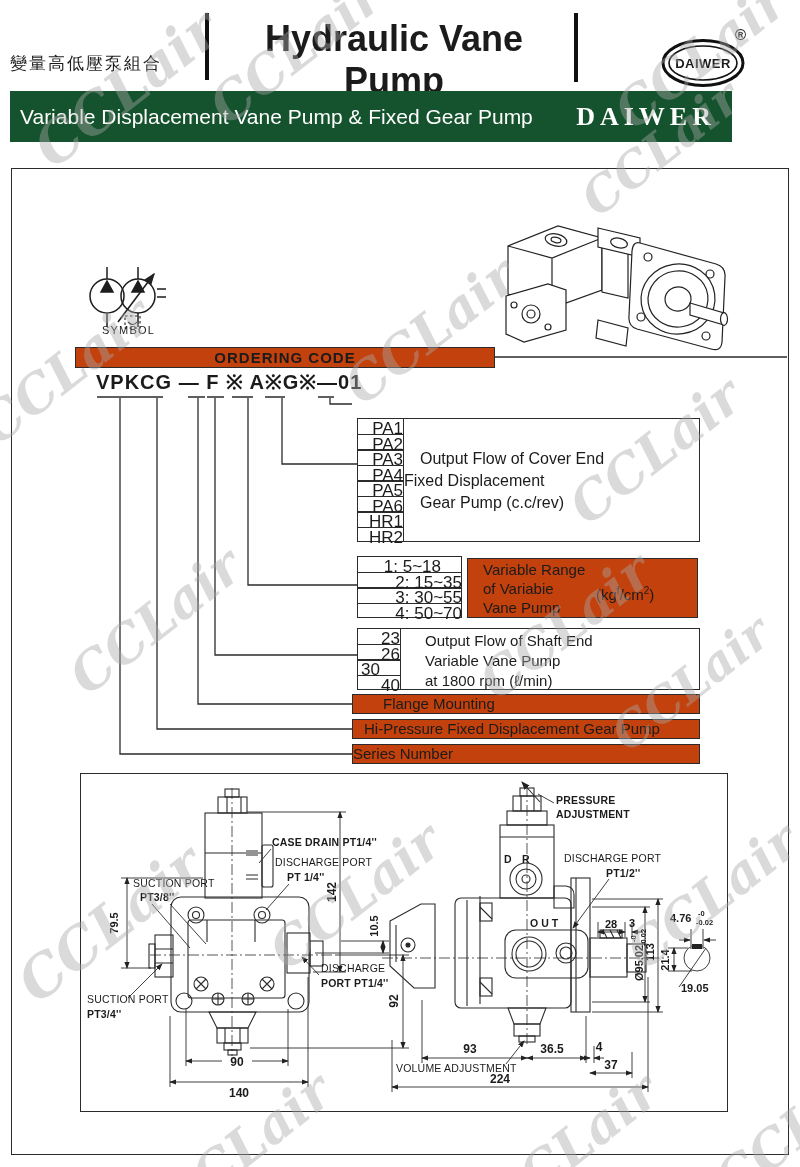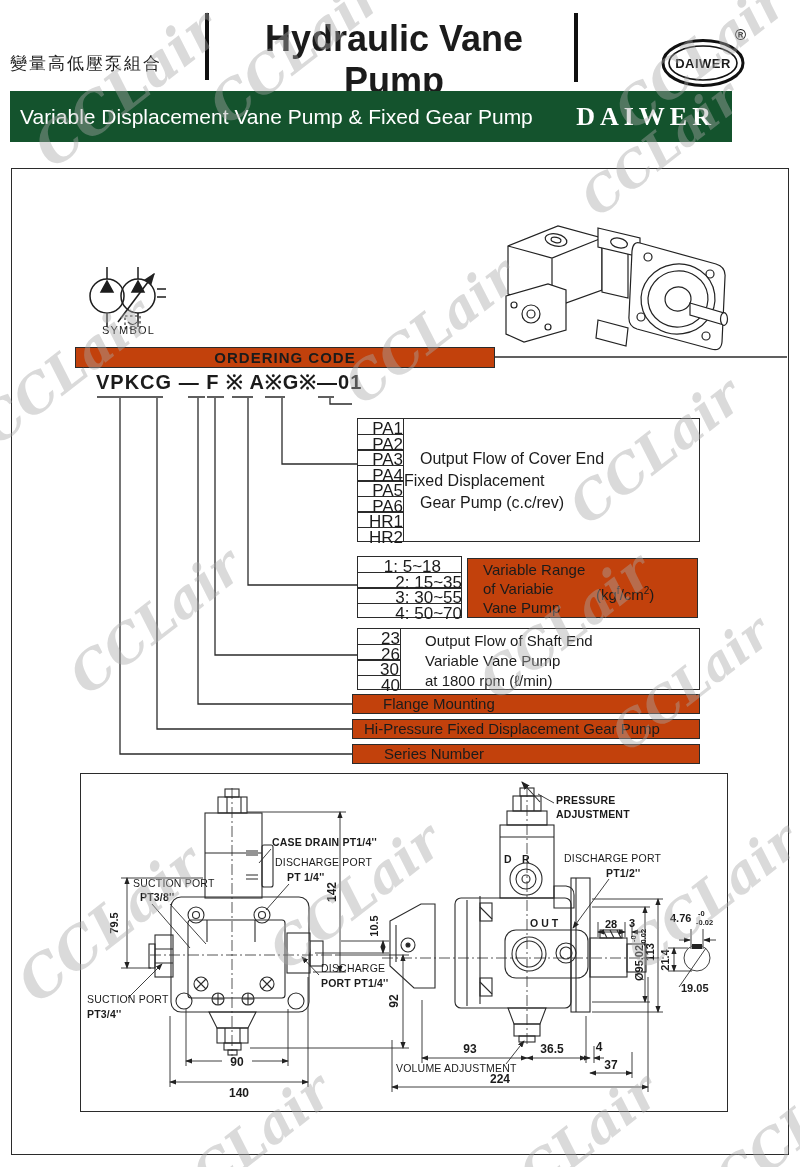--- a/index.html
+++ b/index.html
@@ -105,29 +105,29 @@
   <div class="desc-line sm z2" style="left:483px;top:599px">Vane Pump</div>
   <div class="desc-line sm z2" style="left:596px;top:585px"><span>(kg</span><sup>f</sup><span>/cm</span><sup>2</sup><span>)</span></div>
 
   <div class="box nobg z2" style="left:357px;top:628px;width:343px;height:62px"></div>
   <div class="abs z2" style="left:357px;top:628px;width:43px;height:62px;border-right:1.5px solid #2b2b2b"></div>
   <div class="hdiv z2" style="left:357px;top:643.5px;width:43px"></div>
   <div class="hdiv z2" style="left:357px;top:659px;width:43px"></div>
   <div class="hdiv z2" style="left:357px;top:674.5px;width:43px"></div>
   <div class="cell-label z2" style="left:357px;top:629px;width:43px">23</div>
   <div class="cell-label z2" style="left:357px;top:644.5px;width:43px">26</div>
-  <div class="cell-label z2" style="left:356px;top:660px;width:43px">30</div>
+  <div class="cell-label z2" style="left:337px;top:660px;width:43px">30</div>
   <div class="cell-label z2" style="left:357px;top:675.5px;width:43px">40</div>
   <div class="desc-line sm z2" style="left:425px;top:632px">Output Flow of Shaft End</div>
   <div class="desc-line sm z2" style="left:425px;top:652px">Variable Vane Pump</div>
   <div class="desc-line sm z2" style="left:425px;top:672px">at 1800 rpm (ℓ/min)</div>
 
   <div class="box z2 rowtext" style="left:352px;top:719px;width:348px;height:20px;padding-left:11px;line-height:17px">Hi-Pressure Fixed Displacement Gear Pump</div>
   <div class="box z2 rowtext" style="left:352px;top:694px;width:348px;height:20px;padding-left:30px;line-height:17px">Flange Mounting</div>
-  <div class="box z2 rowtext" style="left:352px;top:744px;width:348px;height:20px;padding-left:31px;line-height:17px">Series Number</div>
+  <div class="box z2 rowtext" style="left:352px;top:744px;width:348px;height:20px;line-height:17px">Series Number</div>
 
   <div class="box nobg z2" style="left:80px;top:773px;width:648px;height:339px"></div>
 
   <svg class="ovl" width="800" height="1167" viewBox="0 0 800 1167">
     <defs>
       <marker id="ar" markerWidth="8" markerHeight="6" refX="7" refY="3" orient="auto-start-reverse">
         <path d="M0,0 L8,3 L0,6 Z" fill="#222"></path>
       </marker>
     </defs>
 

